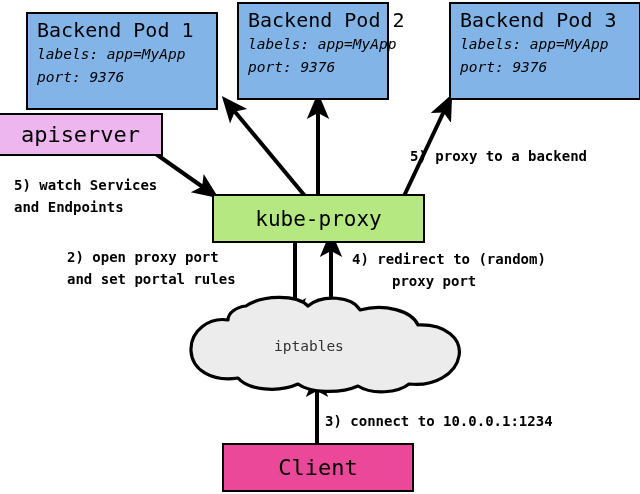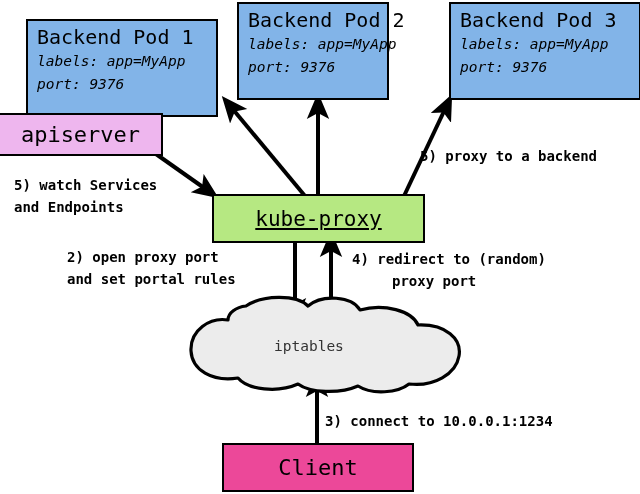--- a/index.html
+++ b/index.html
@@ -59,21 +59,20 @@
     letter-spacing: 0px;
   }
   .kubeproxy-box {
     background: #b6e882;
     align-items: center;
     justify-content: center;
   }
   .kubeproxy-label {
     font-size: 21px;
     color: #000;
-    text-decoration: underline;
   }
   .client-box {
     background: #ec4899;
     align-items: center;
     justify-content: center;
   }
   .client-label {
     font-size: 22px;
     color: #000;
   }
@@ -128,21 +127,21 @@
              C 446,324 462,339 459,356
              C 456,374 434,387 409,384
              C 398,393 372,395 358,386
              C 340,394 310,393 298,384
              C 278,393 248,390 238,378
              C 212,382 192,370 191,351
              C 190,330 210,317 228,320
              C 228,313 236,307 246,306 Z" fill="#ececec" stroke="#000000" stroke-width="3.2" stroke-linejoin="round"></path>
   </svg>
 
-  <div class="node pod-box" style="left:26px; top:19px; width:192px; height:98px;">
+  <div class="node pod-box" style="left:26px; top:12px; width:192px; height:98px;">
     <div class="pod-title">Backend Pod 1</div>
     <div class="pod-line">labels: app=MyApp</div>
     <div class="pod-line">port: 9376</div>
   </div>
 
   <div class="node pod-box" style="left:237px; top:2px; width:152px; height:98px;">
     <div class="pod-title">Backend Pod 2</div>
     <div class="pod-line">labels: app=MyApp</div>
     <div class="pod-line">port: 9376</div>
   </div>
@@ -171,15 +170,15 @@
   <div class="anno" style="left:14px; top:197px;">and Endpoints</div>
 
   <div class="anno" style="left:67px; top:247px;">2) open proxy port</div>
   <div class="anno" style="left:67px; top:269px;">and set portal rules</div>
 
   <div class="anno" style="left:325px; top:411px;text-align:center;">3) connect to 10.0.0.1:1234</div>
 
   <div class="anno" style="left:352px; top:249px;">4) redirect to (random)</div>
   <div class="anno" style="left:352px; top:271px;margin-left:40px;">proxy port</div>
 
-  <div class="anno" style="left:410px; top:146px;margin-left:10px;">5) proxy to a backend</div>
+  <div class="anno" style="left:410px; top:146px;">5) proxy to a backend</div>
 
 </div>
 
 </body></html>

